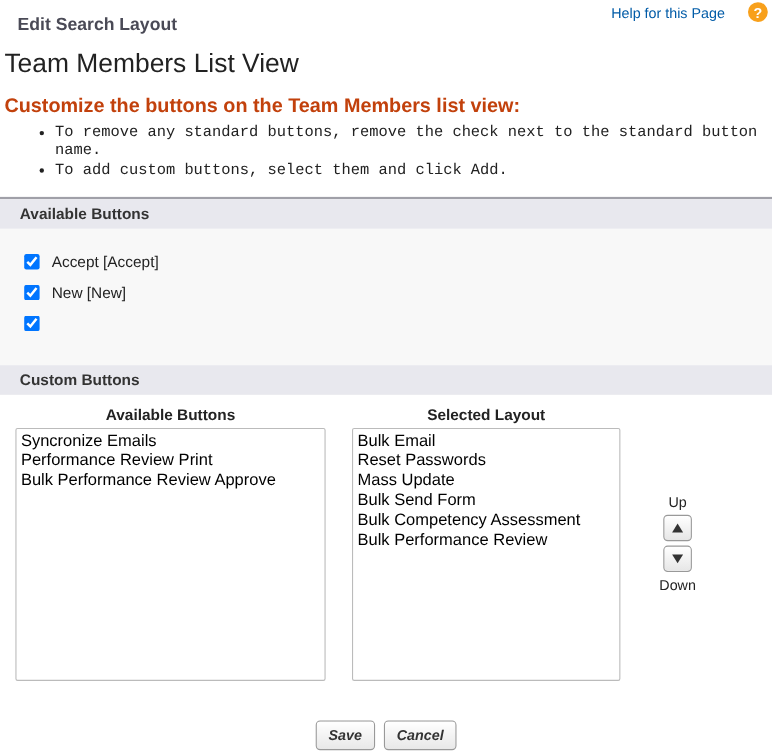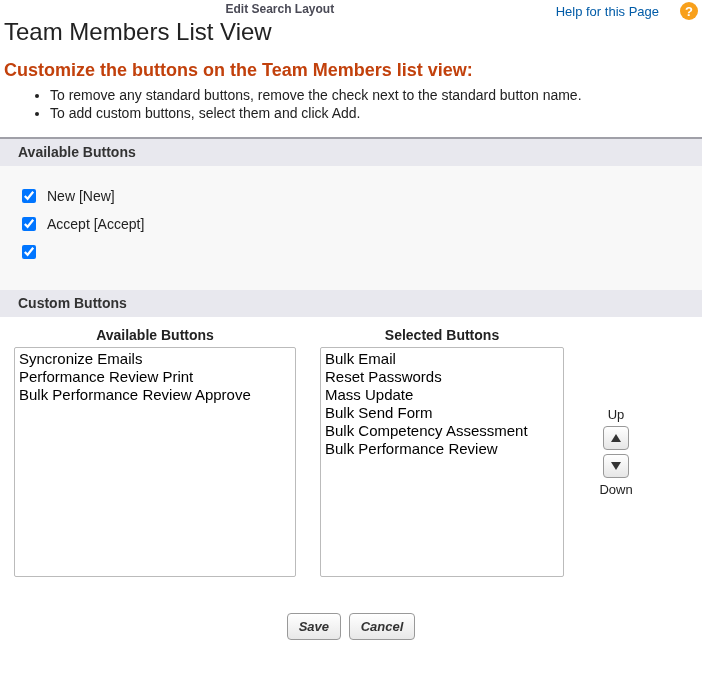--- a/index.html
+++ b/index.html
@@ -15,26 +15,25 @@
   .header-row {
     display: flex;
     justify-content: space-between;
     align-items: flex-start;
     padding: 0 4px;
   }
   .header-left {
     flex: 1;
   }
   .overline {
-    font-size: 12px;
+    font-size: 16px;
     font-weight: bold;
     color: #4a4a56;
-    margin: 0;
+    margin: 12px;
     padding-top: 2px;
-    text-align: center;
   }
   .page-title {
     font-size: 24px;
     font-weight: normal;
     color: #222;
     margin: 2px 0 14px 0;
   }
   .help-link {
     color: #015ba7;
     font-size: 13px;
@@ -60,20 +59,21 @@
     font-size: 18px;
     color: #c2410c;
     margin: 0 0 6px 4px;
     font-weight: bold;
   }
   ul.bullets {
     margin: 4px 0 16px 4px;
     padding-left: 46px;
     font-size: 14px;
     color: #222;
+    font-family: Liberation Mono, monospace;
   }
   ul.bullets li { margin: 2px 0; }
   .panel {
     border-top: 2px solid #a0a0a8;
   }
   .section-head {
     background: #e8e8ee;
     font-size: 14px;
     font-weight: bold;
     color: #333;
@@ -196,46 +196,46 @@
 <ul class="bullets">
   <li>To remove any standard buttons, remove the check next to the standard button name.</li>
   <li>To add custom buttons, select them and click Add.</li>
 </ul>
 
 <div class="panel">
   <div class="section-head">Available Buttons</div>
   <div class="section-body">
     <label class="std-row">
       <input type="checkbox" checked="" style="">
-      <span>New [New]</span>
+      <span>Accept [Accept]</span>
     </label>
     <label class="std-row">
       <input type="checkbox" checked="" style="">
-      <span>Accept [Accept]</span>
+      <span>New [New]</span>
     </label>
     <label class="std-row">
       <input type="checkbox" checked="" style="">
     </label>
   </div>
 
   <div class="section-head">Custom Buttons</div>
   <div class="custom-body">
     <div class="dual-list">
       <div class="col col-list">
         <div class="list-title">Available Buttons</div>
         <select multiple="" class="multi" size="12">
           <option>Syncronize Emails</option>
           <option>Performance Review Print</option>
           <option>Bulk Performance Review Approve</option>
         </select>
       </div>
 
 
       <div class="col col-list">
-        <div class="list-title">Selected Buttons</div>
+        <div class="list-title">Selected Layout</div>
         <select multiple="" class="multi sel" size="12">
           <option>Bulk Email</option>
           <option>Reset Passwords</option>
           <option>Mass Update</option>
           <option>Bulk Send Form</option>
           <option>Bulk Competency Assessment</option>
           <option>Bulk Performance Review</option>
         </select>
       </div>
 

